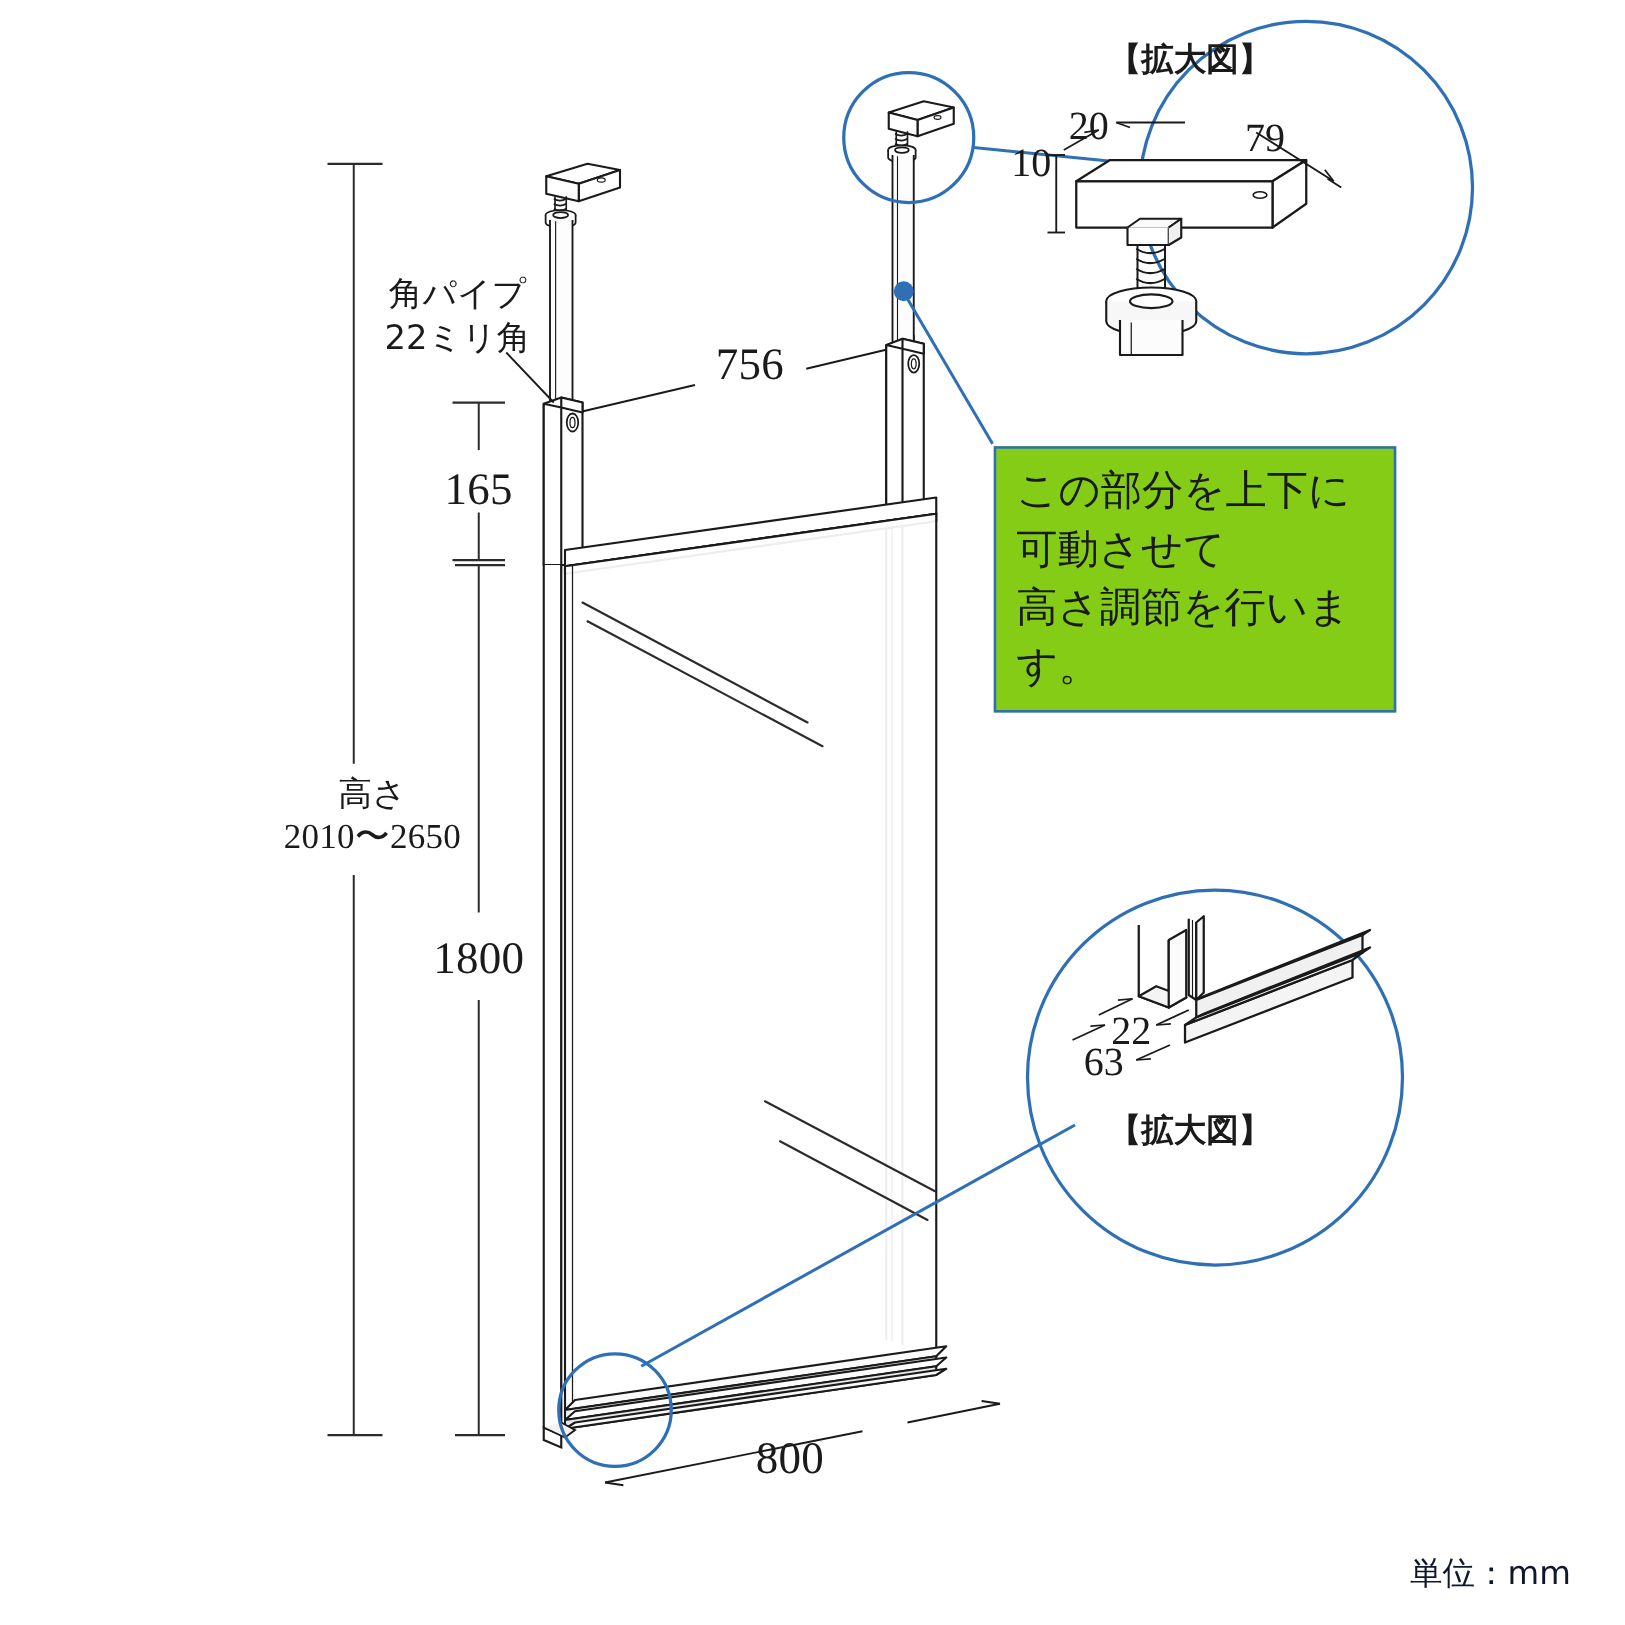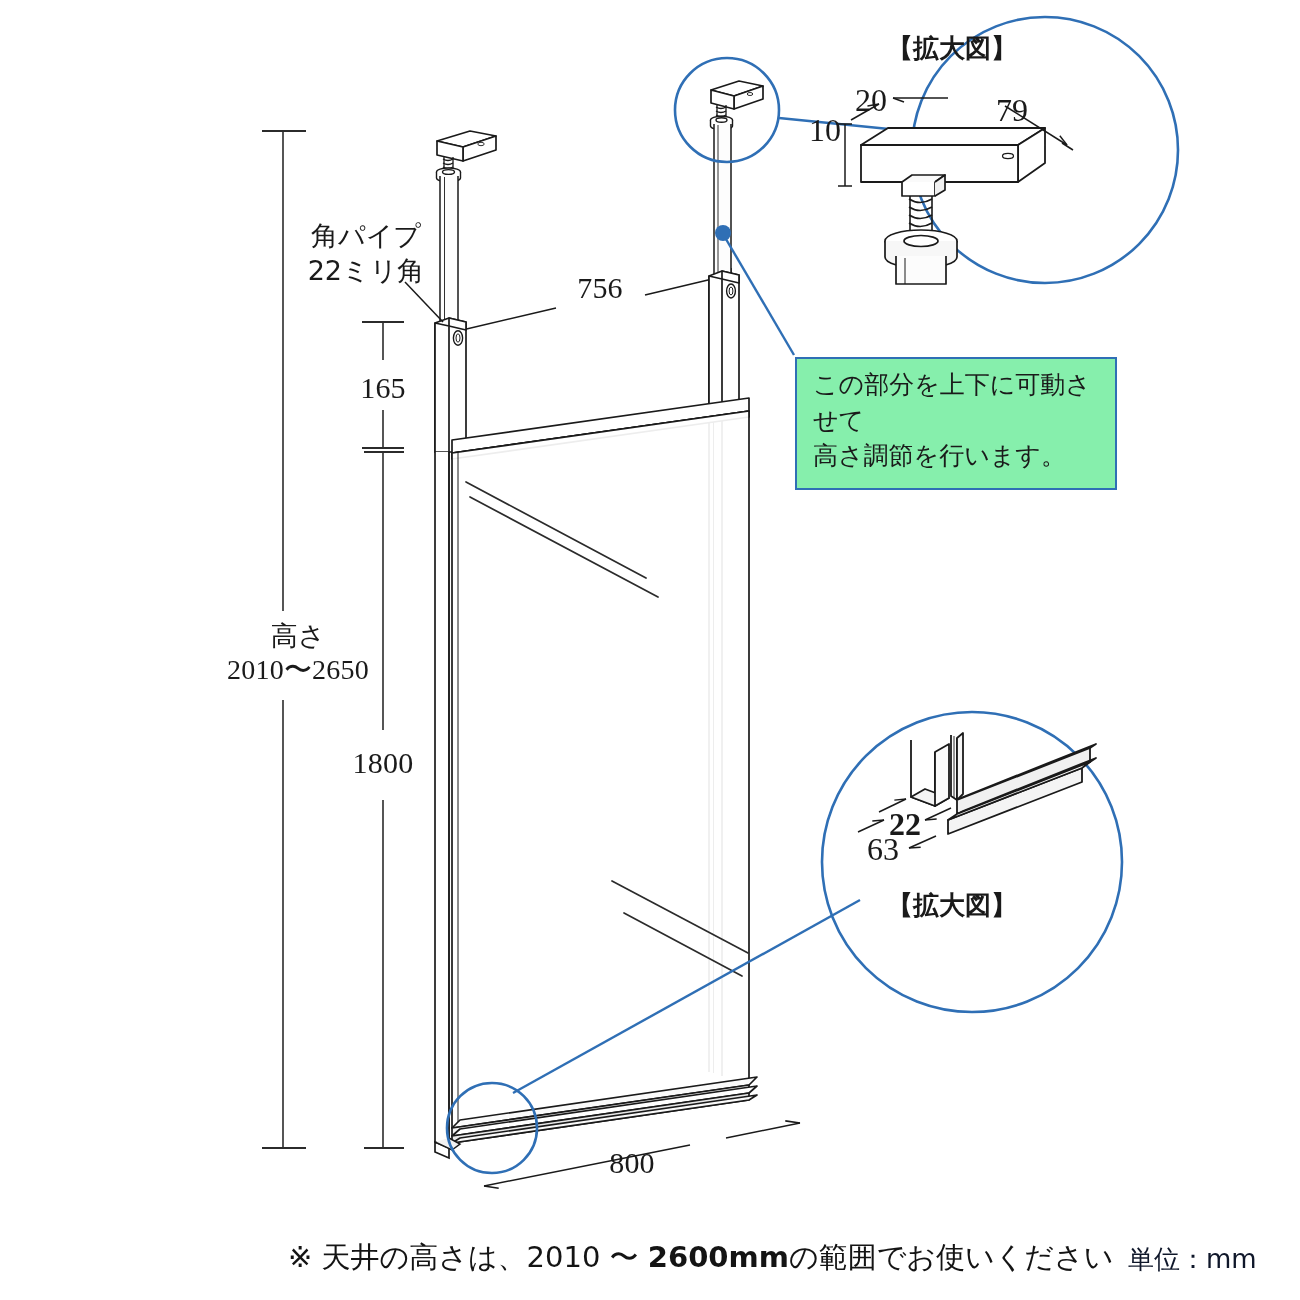--- a/index.html
+++ b/index.html
@@ -23,21 +23,21 @@
     height: 1300px;
   }
   .lbl {
     position: absolute;
     color: #1a1a1a;
     white-space: pre;
     line-height: 1.18;
   }
   .num {
     font-family: "Liberation Serif", "DejaVu Serif", serif;
-    font-size: 30px;
+    font-size: 36px;
     letter-spacing: 0.2px;
   }
   .num-sm {
     font-family: "Liberation Serif", "DejaVu Serif", serif;
     font-size: 32px;
   }
   .jp {
     font-family: "DejaVu Sans", "Liberation Sans", sans-serif;
     font-size: 27px;
   }
@@ -60,24 +60,24 @@
   }
   .units {
     font-family: "DejaVu Sans", "Liberation Sans", sans-serif;
     font-size: 26px;
     color: #0f172a;
   }
   .calloutbox {
     position: absolute;
     box-sizing: border-box;
     border: 2px solid #2f6fb5;
-    background: #86efac;
+    background: #84cc16;
     padding: 10px 14px 12px 16px;
-    font-family: Liberation Mono, monospace;
-    font-size: 25px;
+    font-family: Liberation Sans, sans-serif;
+    font-size: 33px;
     line-height: 1.42;
     color: #1a1a1a;
     white-space: pre-line;
   }
 </style>
 </head>
 <body>
 
 <div id="page">
 
@@ -328,23 +328,22 @@
 
   <div class="lbl jp centered" style="left:366px; top:220px;"><span>角パイプ</span></div>
   <div class="lbl jp centered" style="left:366px; top:255px;"><span>22ミリ角</span></div>
 
   <div class="lbl jp-title centered" style="left:952px; top:33px;"><span>【拡大図】</span></div>
   <div class="lbl num-sm" style="left:855px; top:82px;"><span>20</span></div>
   <div class="lbl num-sm" style="left:809px; top:112px;"><span>10</span></div>
   <div class="lbl num-sm" style="left:996px; top:92px;"><span>79</span></div>
 
   <div class="lbl jp-title centered" style="left:952px; top:890px;"><span>【拡大図】</span></div>
-  <div class="lbl num-sm" style="left:889px; top:806px;font-weight:bold;"><span>22</span></div>
+  <div class="lbl num-sm" style="left:889px; top:806px;"><span>22</span></div>
   <div class="lbl num-sm" style="left:867px; top:831px;"><span>63</span></div>
 
   <div class="calloutbox" style="left:795px; top:357px; width:322px;"><span>この部分を上下に可動させて
 高さ調節を行います。</span></div>
 
-  <div class="lbl footnote" style="left:288px; top:1240px;"><span>※ 天井の高さは、2010 〜 </span><b>2600mm</b><span>の範囲でお使いください</span></div>
 
   <div class="lbl units" style="left:1128px; top:1244px;"><span>単位：mm</span></div>
 
 </div>
 
 </body></html>

